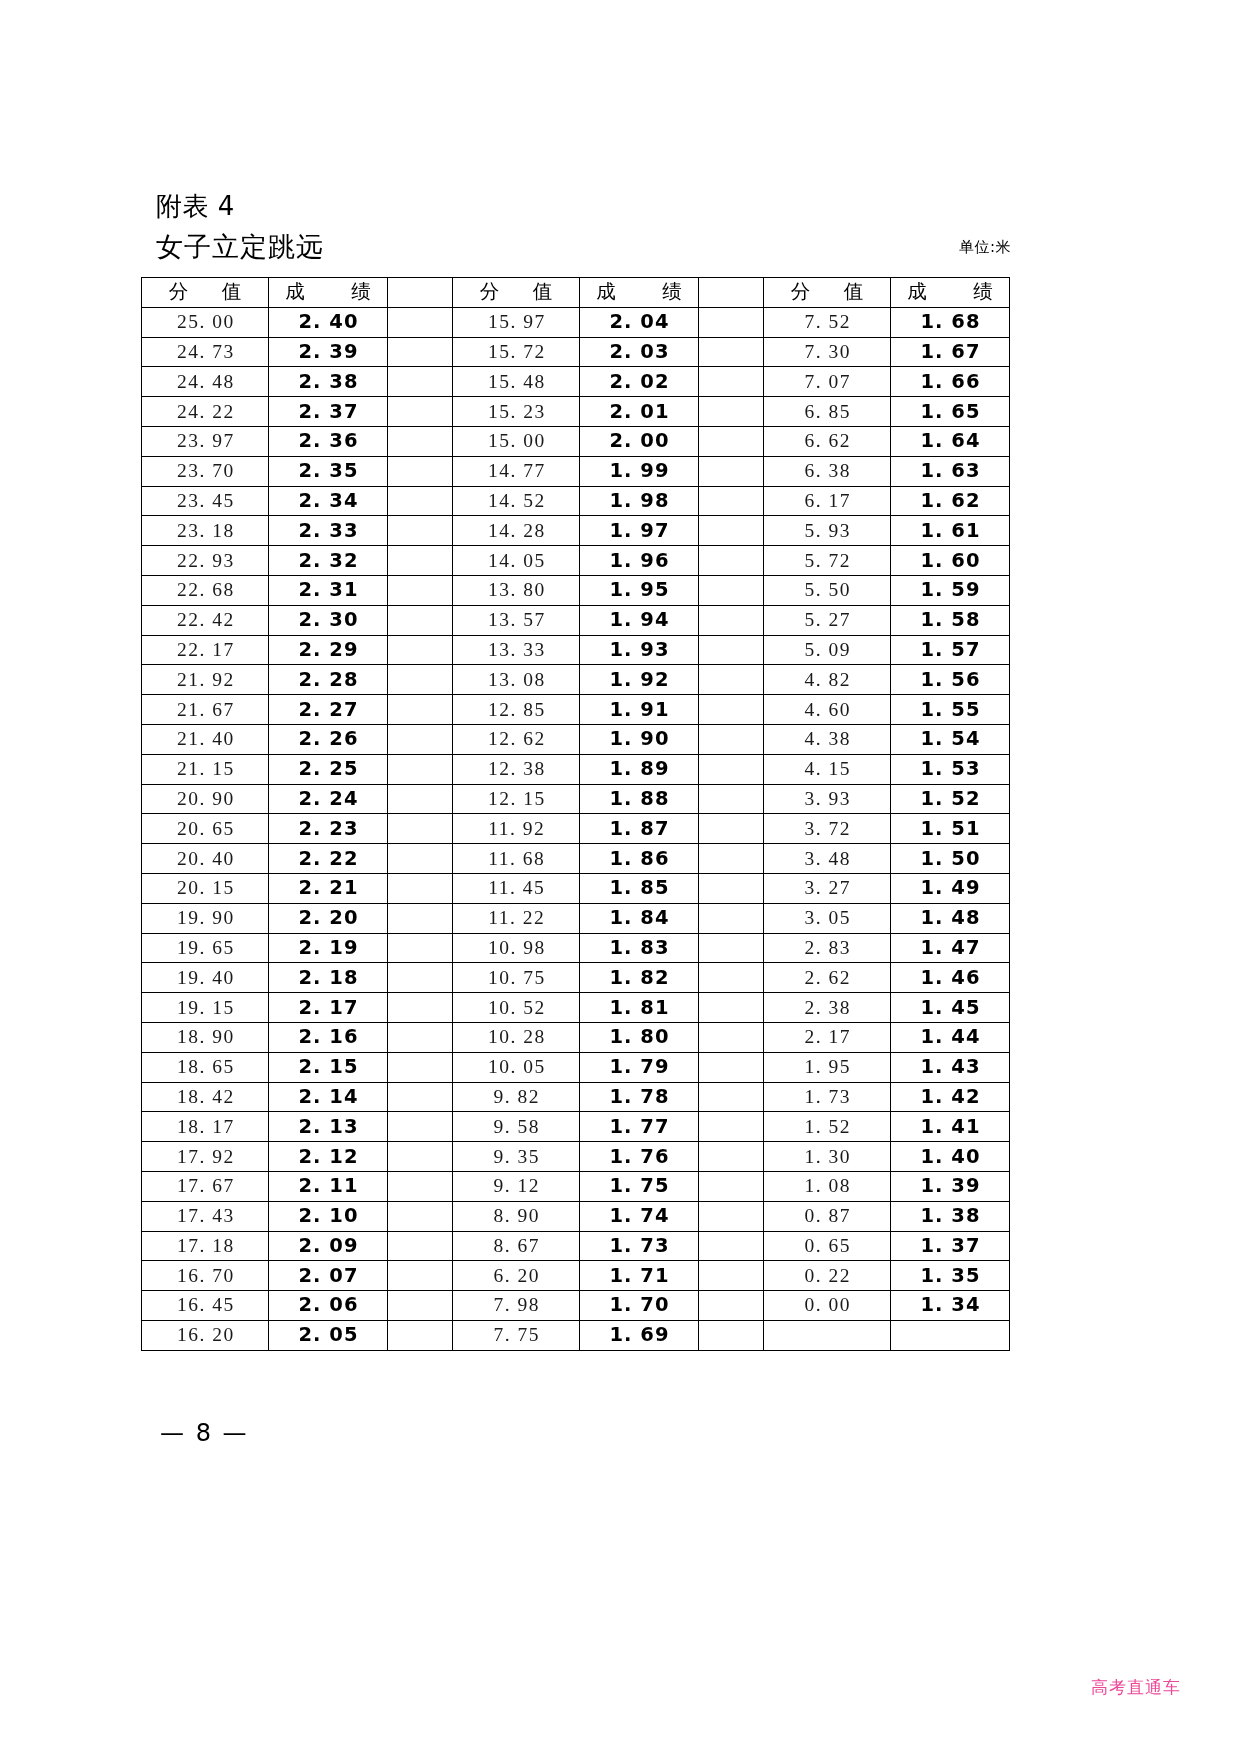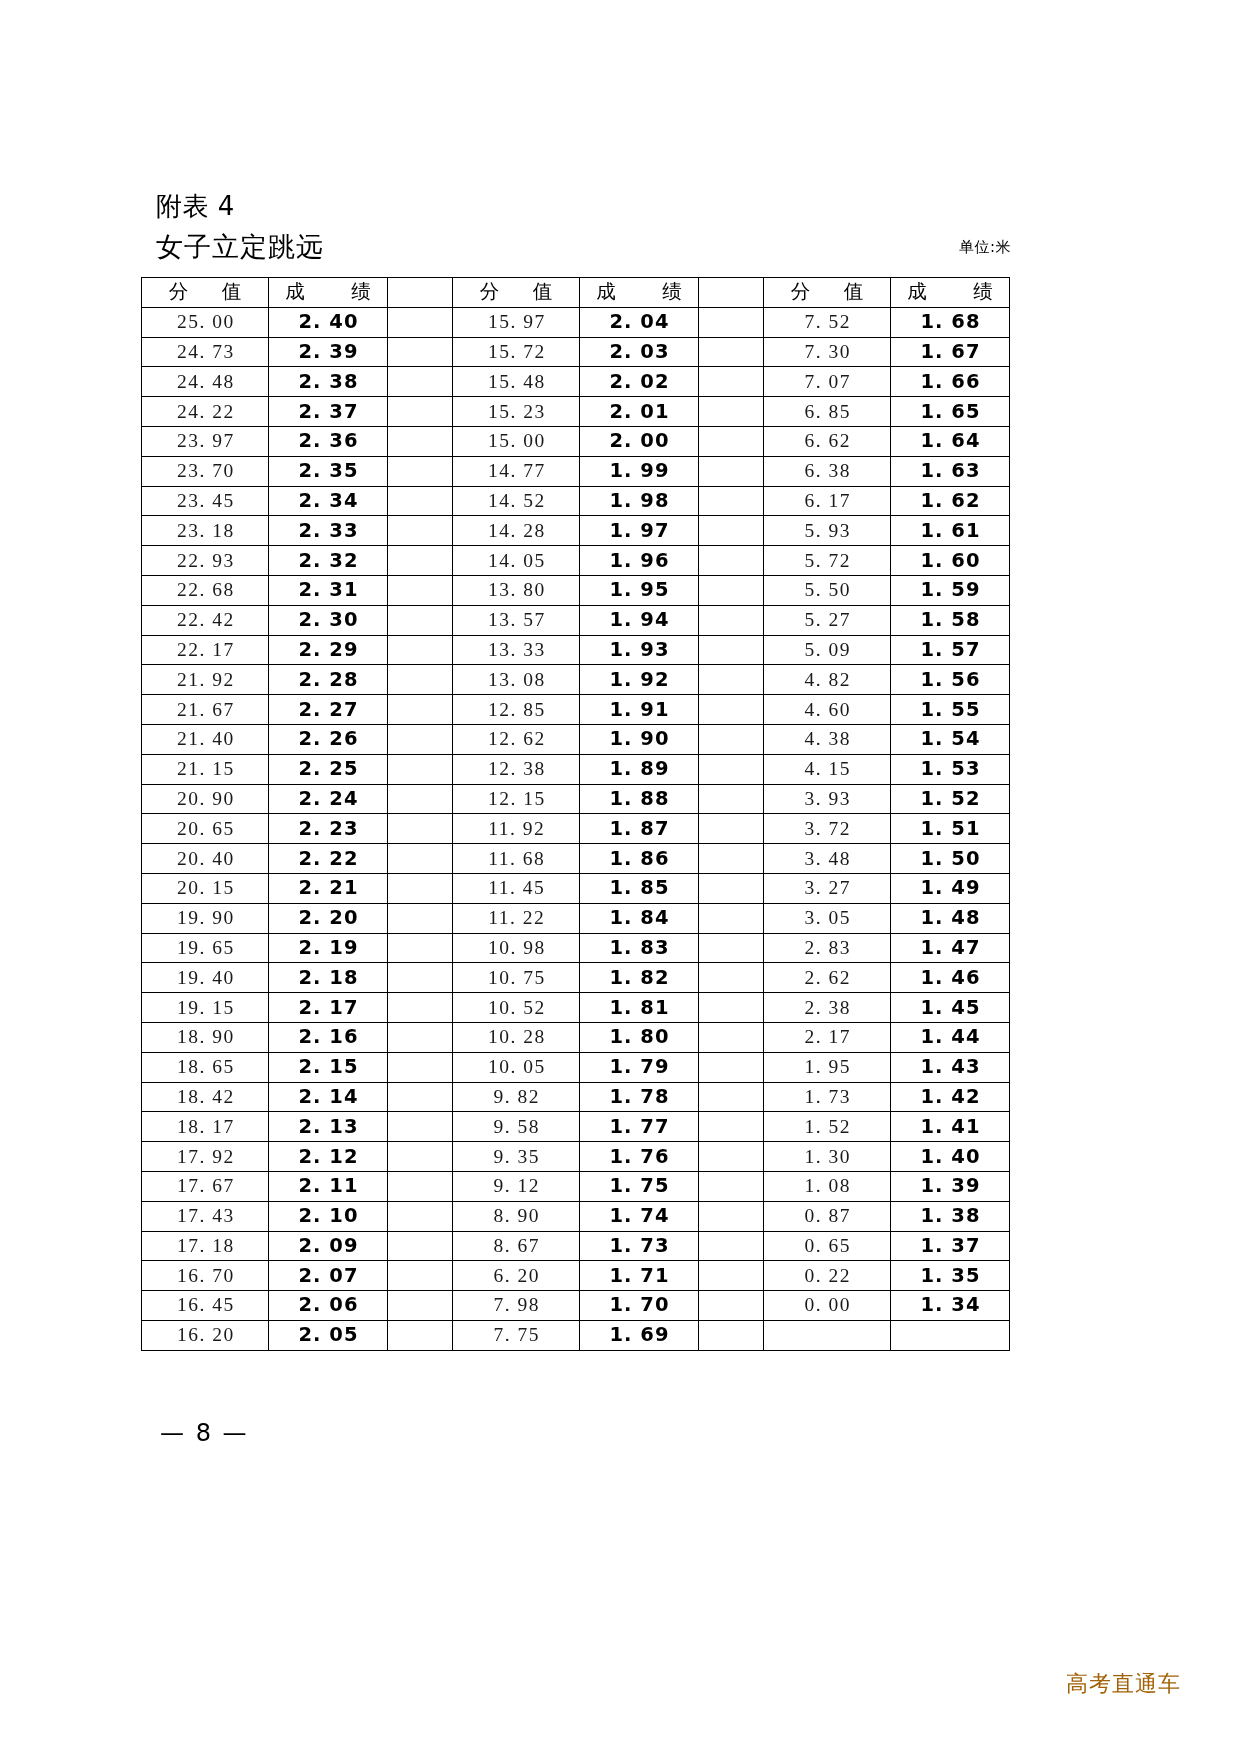--- a/index.html
+++ b/index.html
@@ -127,22 +127,22 @@
     font-family: "DejaVu Sans", "Liberation Sans", sans-serif;
     font-size: 24px;
     letter-spacing: 2px;
     white-space: pre;
   }
   .watermark {
     position: absolute;
     right: 60px;
     bottom: 55px;
     font-family: "DejaVu Sans", "Liberation Sans", sans-serif;
-    font-size: 22px;
-    color: #a16207;
+    font-size: 17px;
+    color: #ec4899;
     letter-spacing: 1px;
     white-space: pre;
   }
 </style>
 </head>
 <body>
 
 <div class="page">
 
   <div class="header">

